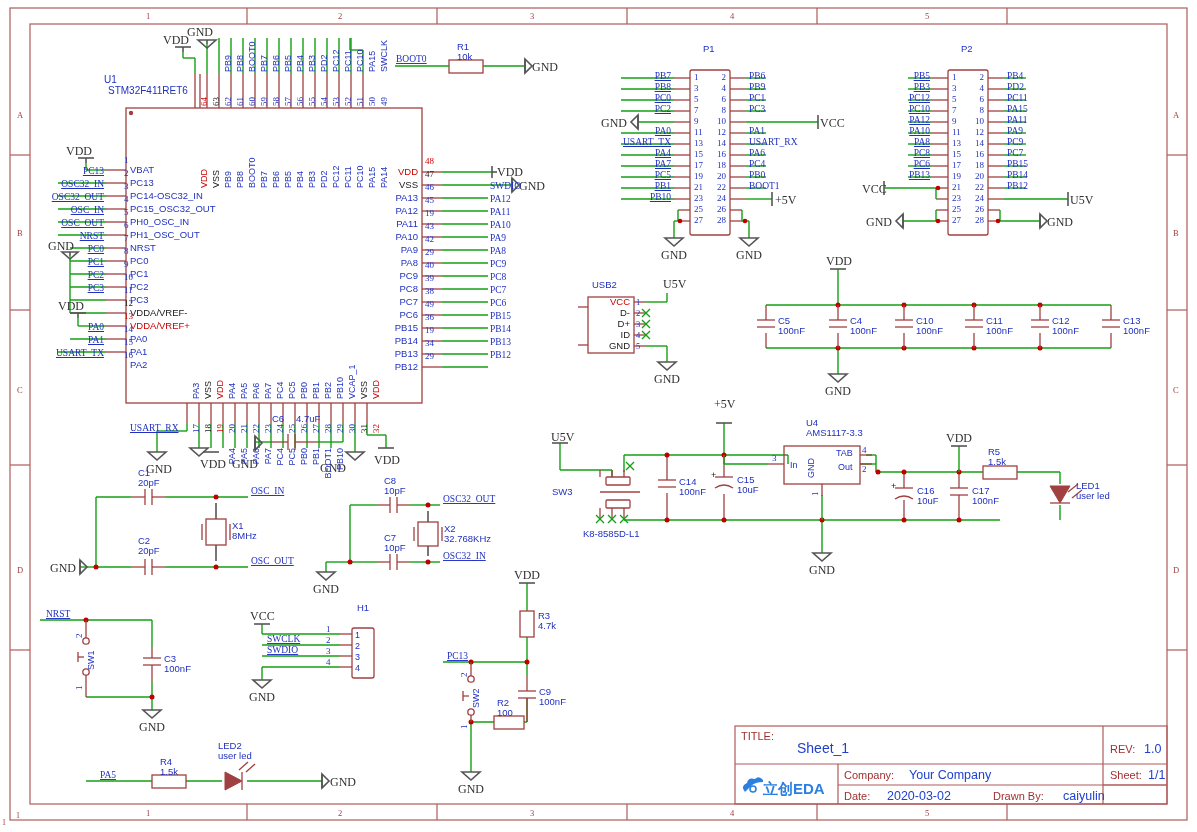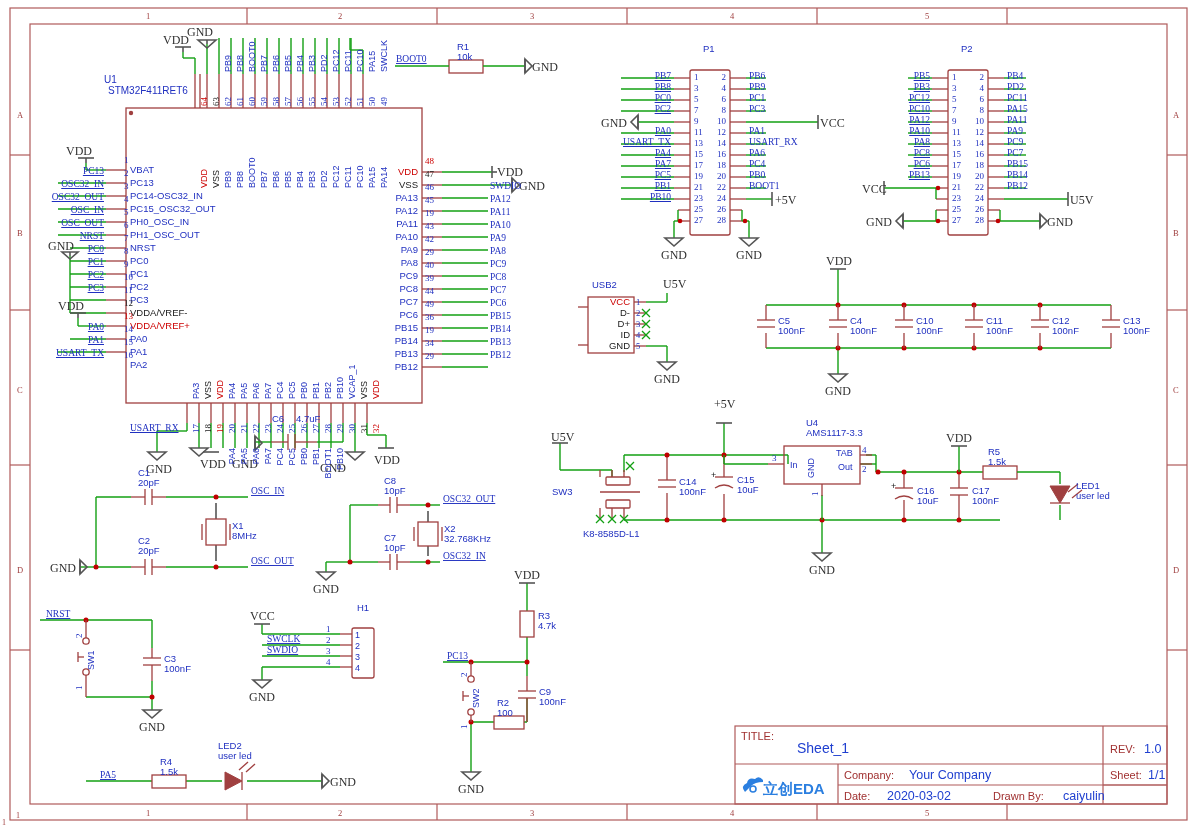--- a/index.html
+++ b/index.html
@@ -1161,21 +1161,21 @@
         <div style="position: absolute; left: 425px; top: 156px; font-size: 9px; color: rgb(204, 0, 0); white-space: nowrap; font-family: &quot;Liberation Serif&quot;, serif;">48</div>
         <div style="position: absolute; left: 425px; top: 169px; font-size: 9px; color: rgb(32, 32, 32); white-space: nowrap; font-family: &quot;Liberation Serif&quot;, serif;">47</div>
         <div style="position: absolute; left: 425px; top: 182px; font-size: 9px; color: rgb(32, 48, 192); white-space: nowrap; font-family: &quot;Liberation Serif&quot;, serif;">46</div>
         <div style="position: absolute; left: 425px; top: 195px; font-size: 9px; color: rgb(32, 48, 192); white-space: nowrap; font-family: &quot;Liberation Serif&quot;, serif;">45</div>
         <div style="position: absolute; left: 425px; top: 208px; font-size: 9px; color: rgb(32, 48, 192); white-space: nowrap; font-family: &quot;Liberation Serif&quot;, serif;">19</div>
         <div style="position: absolute; left: 425px; top: 221px; font-size: 9px; color: rgb(32, 48, 192); white-space: nowrap; font-family: &quot;Liberation Serif&quot;, serif;">43</div>
         <div style="position: absolute; left: 425px; top: 234px; font-size: 9px; color: rgb(32, 48, 192); white-space: nowrap; font-family: &quot;Liberation Serif&quot;, serif;">42</div>
         <div style="position: absolute; left: 425px; top: 247px; font-size: 9px; color: rgb(32, 48, 192); white-space: nowrap; font-family: &quot;Liberation Serif&quot;, serif;">29</div>
         <div style="position: absolute; left: 425px; top: 260px; font-size: 9px; color: rgb(32, 48, 192); white-space: nowrap; font-family: &quot;Liberation Serif&quot;, serif;">40</div>
         <div style="position: absolute; left: 425px; top: 273px; font-size: 9px; color: rgb(32, 48, 192); white-space: nowrap; font-family: &quot;Liberation Serif&quot;, serif;">39</div>
-        <div style="position: absolute; left: 425px; top: 286px; font-size: 9px; color: rgb(32, 48, 192); white-space: nowrap; font-family: &quot;Liberation Serif&quot;, serif;">44</div>
+        <div style="position: absolute; left: 425px; top: 286px; font-size: 9px; color: rgb(32, 48, 192); white-space: nowrap; font-family: &quot;Liberation Serif&quot;, serif;">38</div>
         <div style="position: absolute; left: 425px; top: 299px; font-size: 9px; color: rgb(32, 48, 192); white-space: nowrap; font-family: &quot;Liberation Serif&quot;, serif;">49</div>
         <div style="position: absolute; left: 425px; top: 312px; font-size: 9px; color: rgb(32, 48, 192); white-space: nowrap; font-family: &quot;Liberation Serif&quot;, serif;">36</div>
         <div style="position: absolute; left: 425px; top: 325px; font-size: 9px; color: rgb(32, 48, 192); white-space: nowrap; font-family: &quot;Liberation Serif&quot;, serif;">19</div>
         <div style="position: absolute; left: 425px; top: 338px; font-size: 9px; color: rgb(32, 48, 192); white-space: nowrap; font-family: &quot;Liberation Serif&quot;, serif;">34</div>
         <div style="position: absolute; left: 425px; top: 351px; font-size: 9px; color: rgb(32, 48, 192); white-space: nowrap; font-family: &quot;Liberation Serif&quot;, serif;">29</div>
       </div>
   <div id="right-nets">
         <div style="position: absolute; left: 490px; top: 181px; font-size: 9.5px; color: rgb(32, 48, 192); white-space: nowrap; font-family: &quot;Liberation Serif&quot;, serif;">SWDIO</div>
         <div style="position: absolute; left: 490px; top: 194px; font-size: 9.5px; color: rgb(32, 48, 192); white-space: nowrap; font-family: &quot;Liberation Serif&quot;, serif;">PA12</div>
         <div style="position: absolute; left: 490px; top: 207px; font-size: 9.5px; color: rgb(32, 48, 192); white-space: nowrap; font-family: &quot;Liberation Serif&quot;, serif;">PA11</div>

